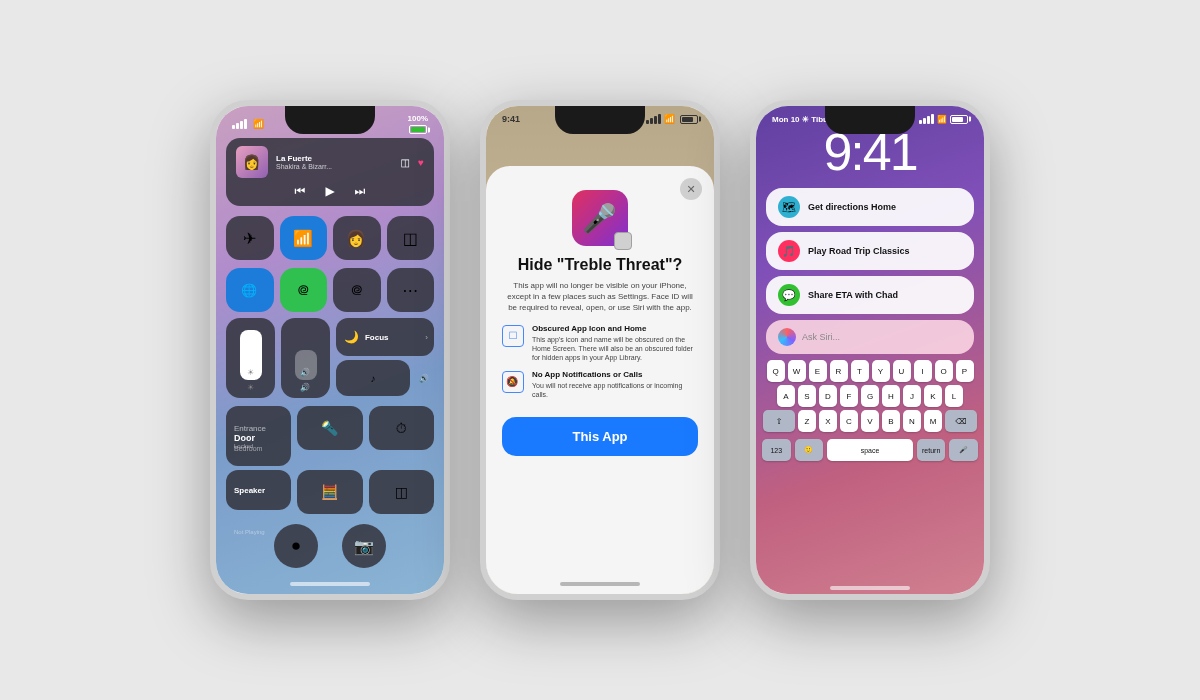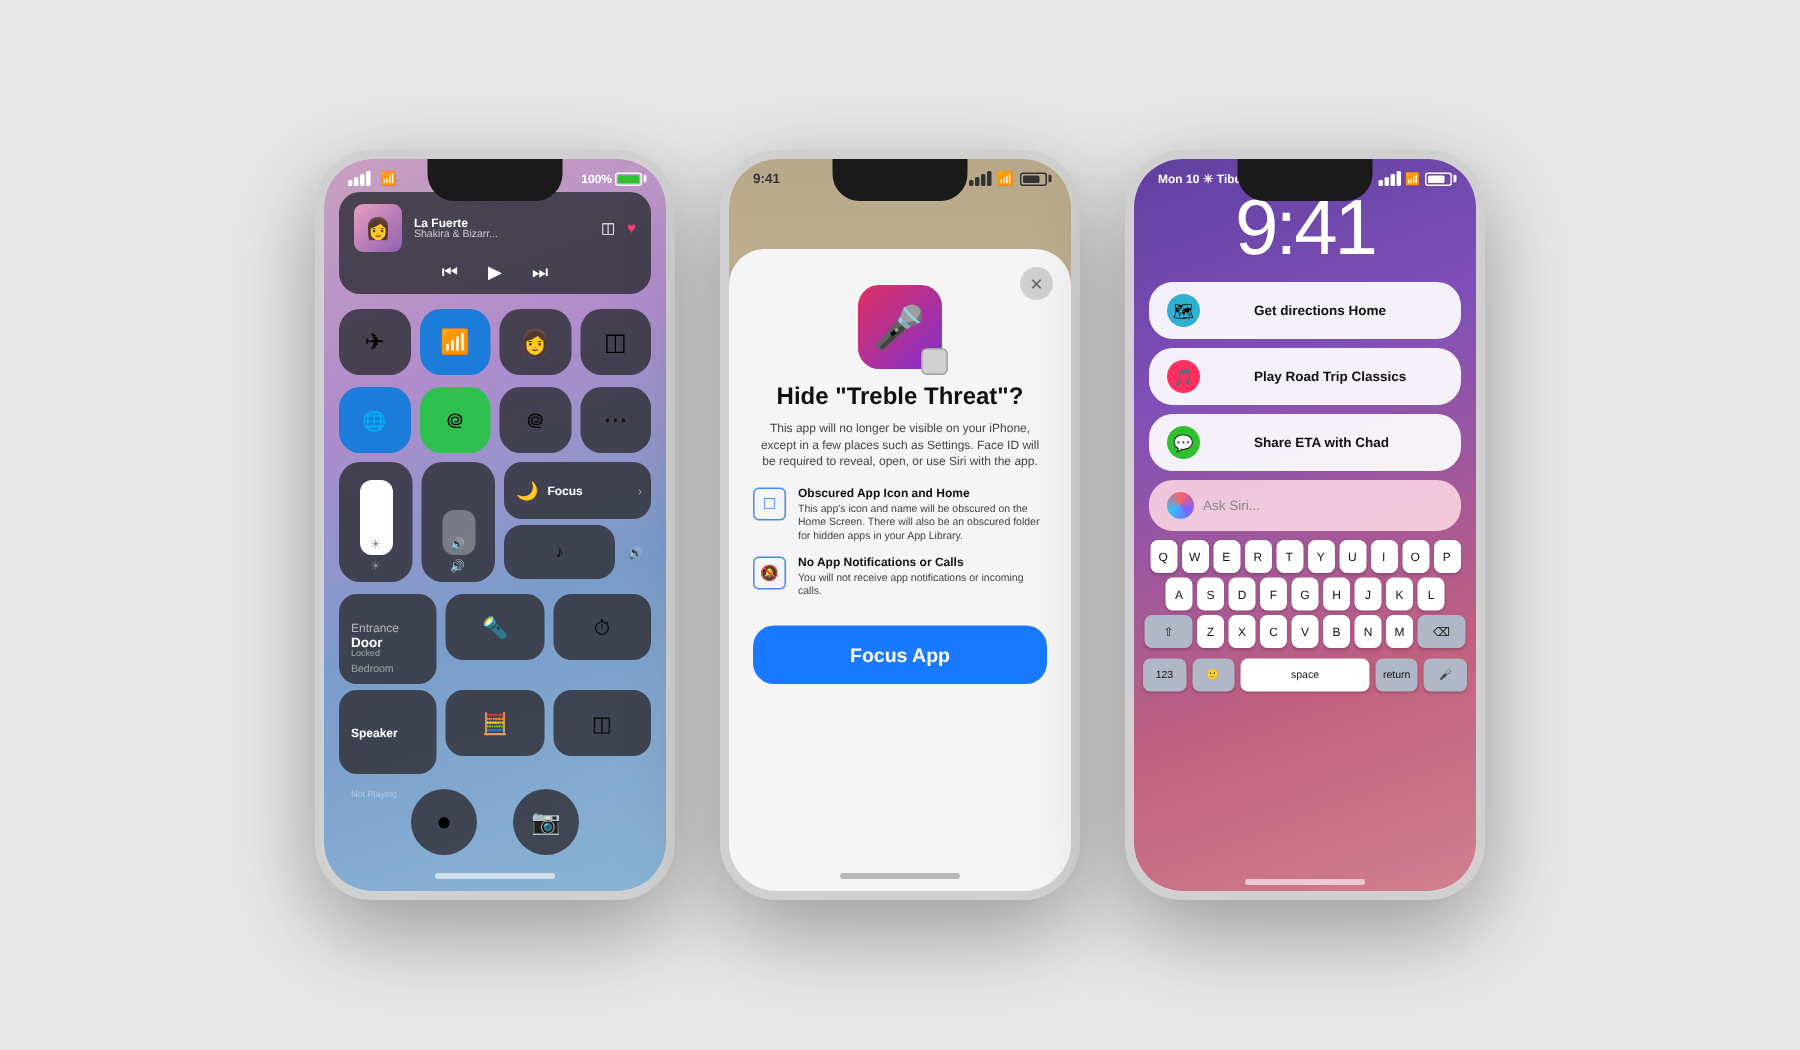--- a/index.html
+++ b/index.html
@@ -48,21 +48,21 @@
     .phone1 .status-bar {
       display: flex;
       justify-content: space-between;
       align-items: center;
       padding: 8px 16px 4px;
       font-size: 9px;
       color: #fff;
       font-weight: 600;
     }
     .phone1 .status-bar .signal { display: flex; align-items: center; gap: 2px; }
-    .phone1 .status-bar .battery { display: flex; align-items: center; gap: 2px; font-size: 8px; }
+    .phone1 .status-bar .battery { display: flex; align-items: center; gap: 2px; font-size: 8px; flex-direction: column; }
 
     
     .music-card {
       margin: 0 10px 6px;
       border-radius: 14px;
       background: rgba(50,50,60,0.85);
       padding: 8px 10px;
       display: flex;
       flex-direction: column;
       gap: 4px;
@@ -325,21 +325,21 @@
     .siri-icon {
       width: 22px; height: 22px;
       border-radius: 50%;
       display: flex; align-items: center; justify-content: center;
       font-size: 11px;
       flex-shrink: 0;
     }
     .siri-icon.maps { background: #30b0d0; }
     .siri-icon.music { background: #ff3060; }
     .siri-icon.messages { background: #30c030; }
-    .siri-text { font-size: 9px; font-weight: 600; color: #111; margin-left: 28px; }
+    .siri-text { font-size: 9px; font-weight: 600; color: #111; }
     .siri-input-bar {
       margin: 6px 10px 4px;
       background: rgba(255,220,230,0.85);
       border-radius: 16px;
       padding: 8px 12px;
       display: flex;
       align-items: center;
       gap: 6px;
     }
     .siri-orb {
@@ -521,21 +521,21 @@
       <div style="grid-column:span 1; height:60px; border-radius:12px; background:rgba(50,50,60,0.85); display:flex; flex-direction:column; align-items:flex-start; justify-content:center; padding:0 8px;">
         <span style="font-size:8px;color:rgba(255,255,255,0.6);">Entrance</span>
         <span style="font-size:9px;color:#fff;font-weight:600;text-align:right;">Door</span>
         <span style="font-size:6px;color:rgba(255,255,255,0.5);">Locked</span>
       </div>
       <div style="height:44px; border-radius:12px; background:rgba(50,50,60,0.85); display:flex; align-items:center; justify-content:center; font-size:14px;">🔦</div>
       <div style="height:44px; border-radius:12px; background:rgba(50,50,60,0.85); display:flex; align-items:center; justify-content:center; font-size:14px;">⏱</div>
     </div>
 
     <div style="display:grid; grid-template-columns:1fr 1fr 1fr; gap:6px; padding:4px 10px;">
-      <div style="grid-column:span 1; height:56px; border-radius:12px; background:rgba(50,50,60,0.85); display:flex; flex-direction:column; align-items:flex-start; justify-content:center; padding:0 8px;gap:34px;">
+      <div style="grid-column:span 1; height:40px; border-radius:12px; background:rgba(50,50,60,0.85); display:flex; flex-direction:column; align-items:flex-start; justify-content:center; padding:0 8px;gap:34px;">
         <span style="font-size:7px;color:rgba(255,255,255,0.5);">Bedroom</span>
         <span style="font-size:8px;color:#fff;font-weight:600;">Speaker</span>
         <span style="font-size:6px;color:rgba(255,255,255,0.4);">Not Playing</span>
       </div>
       <div style="height:44px; border-radius:12px; background:rgba(50,50,60,0.85); display:flex; align-items:center; justify-content:center; font-size:14px;">🧮</div>
       <div style="height:44px; border-radius:12px; background:rgba(50,50,60,0.85); display:flex; align-items:center; justify-content:center; font-size:14px;">◫</div>
     </div>
 
     <div style="display:flex; justify-content:center; gap:24px; padding:6px 10px 4px;">
       <div style="width:44px; height:44px; border-radius:50%; background:rgba(50,50,60,0.85); display:flex; align-items:center; justify-content:center; font-size:16px;">⏺</div>
@@ -591,21 +591,21 @@
       <div class="dialog-feature">
         <div class="feature-row">
           <div class="feature-icon strikethrough">🔕</div>
           <div>
             <div class="feature-title">No App Notifications or Calls</div>
             <div class="feature-desc">You will not receive app notifications or incoming calls.</div>
           </div>
         </div>
       </div>
 
-      <button class="hide-btn">Focus App</button>
+      <button class="hide-btn">This App</button>
     </div>
 
     <div style="position:absolute;bottom:8px;left:50%;transform:translateX(-50%);width:80px;height:4px;border-radius:2px;background:rgba(0,0,0,0.25);"></div>
   </div>
 </div>
 
 <div class="phone phone3">
   <div class="screen">
     <div class="status-bar">
       <span style="font-size:8px;">Mon 10  ☀ Tiburon</span>

